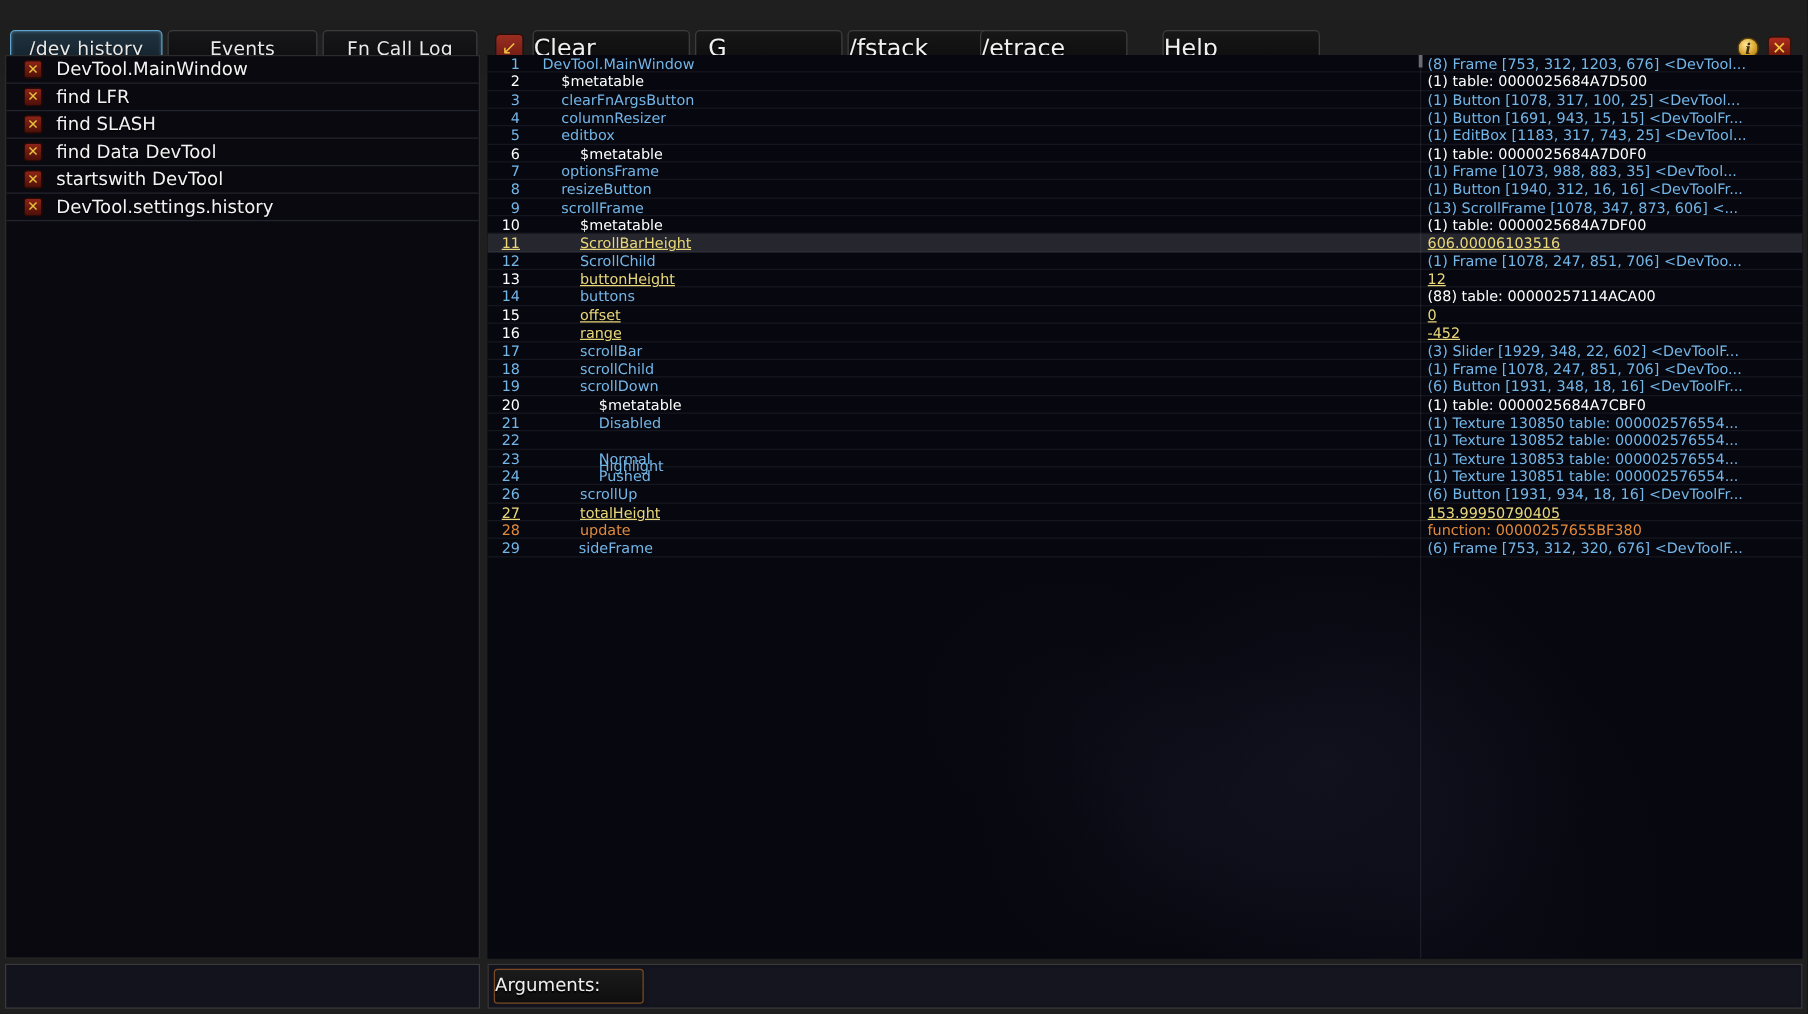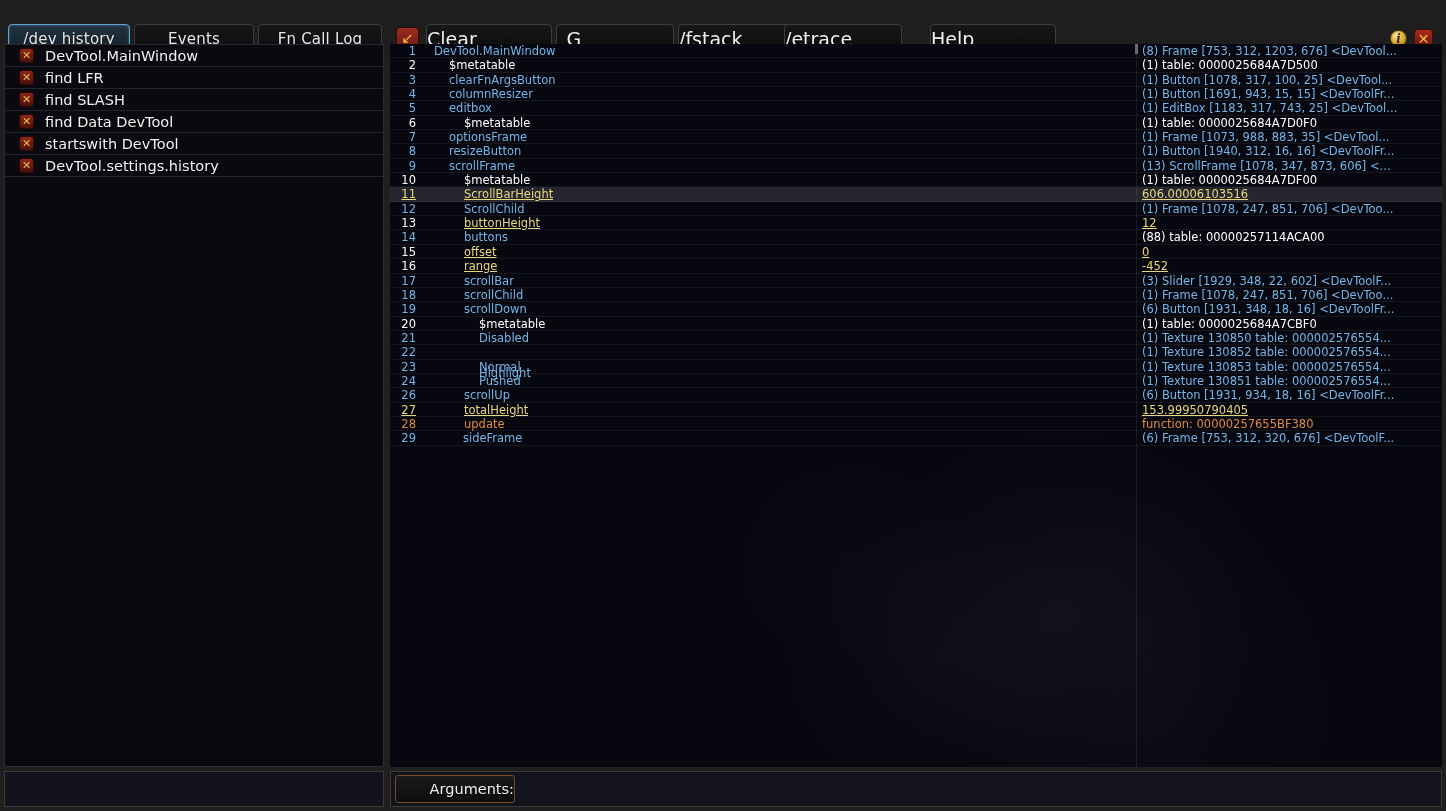--- a/index.html
+++ b/index.html
@@ -180,21 +180,21 @@
   #argbar {
     position: absolute; left: 390px; top: 771px; width: 1052px; height: 36px;
     background: #12131c;
     border: 1px solid #3a3a3a;
   }
   #args-btn {
     position: absolute; left: 4px; top: 3px; width: 120px; height: 28px;
     background: linear-gradient(180deg,#1b1b1b 0%, #0e0e0e 100%);
     border: 1px solid #7a4a22; border-radius: 3px;
     color: #f0f0f0; font-size: 14.5px;
-    display: flex; align-items: center; justify-content: flex-end;
+    display: flex; align-items: center; justify-content: flex-start;
     text-shadow: 0 1px 1px #000;
     cursor: pointer;
   }
   #args-input {
     position: absolute; left: 128px; top: 2px; width: 920px; height: 30px;
     background: #14151f; border: none;
     color: #e8e8e8; font-size: 13px;
     padding: 0 6px;
     font-family: "DejaVu Sans", "Liberation Sans", sans-serif;
     outline: none;

